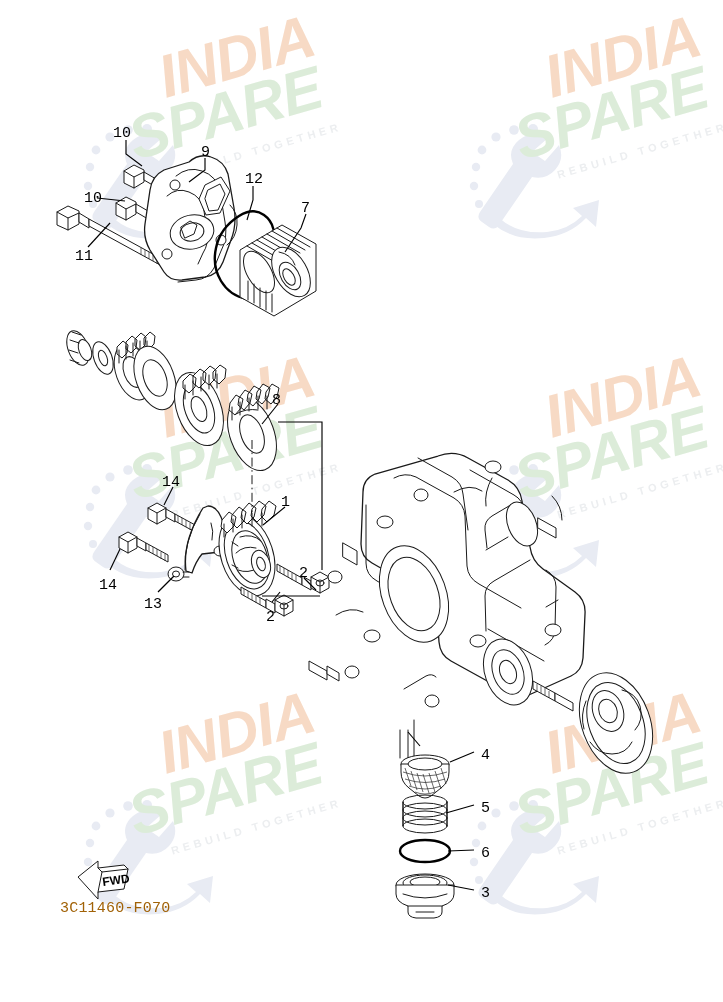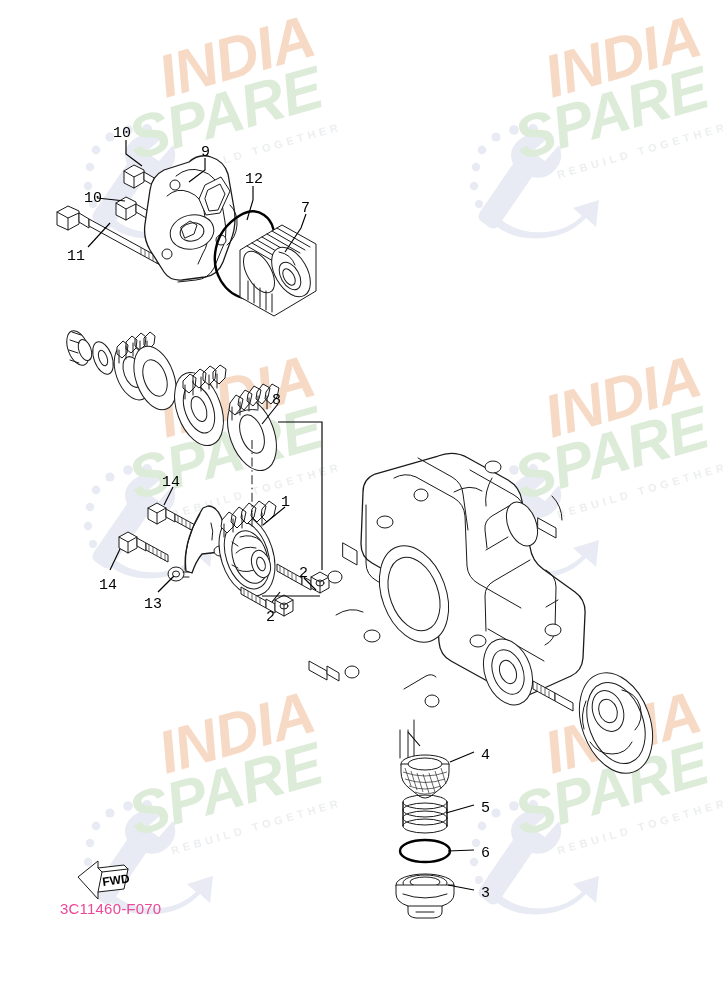--- a/index.html
+++ b/index.html
@@ -30,22 +30,22 @@
   .lead{fill:none;stroke:#000;stroke-width:1.15;}
   .dash{fill:none;stroke:#000;stroke-width:0.9;
         stroke-dasharray:9 3.5 1.6 3.5;}
 
   
   .num{position:absolute;font-family:Liberation Mono, monospace;
        font-size:15px;font-weight:normal;color:#000;line-height:1;
        white-space:nowrap;}
 
   
-  .partno{position:absolute;font-family:Liberation Sans, sans-serif;
-       font-size:15px;letter-spacing:0.2px;color:#ec4899;white-space:nowrap;}
+  .partno{position:absolute;font-family:Liberation Mono, monospace;
+       font-size:15px;letter-spacing:0.2px;color:#a16207;white-space:nowrap;}
   .fwd{position:absolute;}
   .fwdtext{font-family:"Liberation Sans",sans-serif;font-size:12px;
        font-weight:bold;fill:#000;}
 </style>
 </head>
 <body>
 
 <div id="stage">
 
   <div class="wm" style="left:66px;top:52px;width:300px;height:190px;">
@@ -487,21 +487,21 @@
     </g>
 
   </svg>
   </div>
 
   <div class="num" style="left:113px;top:126px;">10</div>
   <div class="num" style="left:201px;top:145px;">9</div>
   <div class="num" style="left:245px;top:172px;">12</div>
   <div class="num" style="left:84px;top:191px;">10</div>
   <div class="num" style="left:301px;top:201px;">7</div>
-  <div class="num" style="left:67px;top:249px;">11</div>
+  <div class="num" style="left:75px;top:249px;">11</div>
   <div class="num" style="left:272px;top:393px;">8</div>
   <div class="num" style="left:162px;top:475px;">14</div>
   <div class="num" style="left:281px;top:495px;">1</div>
   <div class="num" style="left:99px;top:578px;">14</div>
   <div class="num" style="left:144px;top:597px;">13</div>
   <div class="num" style="left:299px;top:566px;">2</div>
   <div class="num" style="left:266px;top:610px;">2</div>
   <div class="num" style="left:481px;top:748px;">4</div>
   <div class="num" style="left:481px;top:801px;">5</div>
   <div class="num" style="left:481px;top:846px;">6</div>

